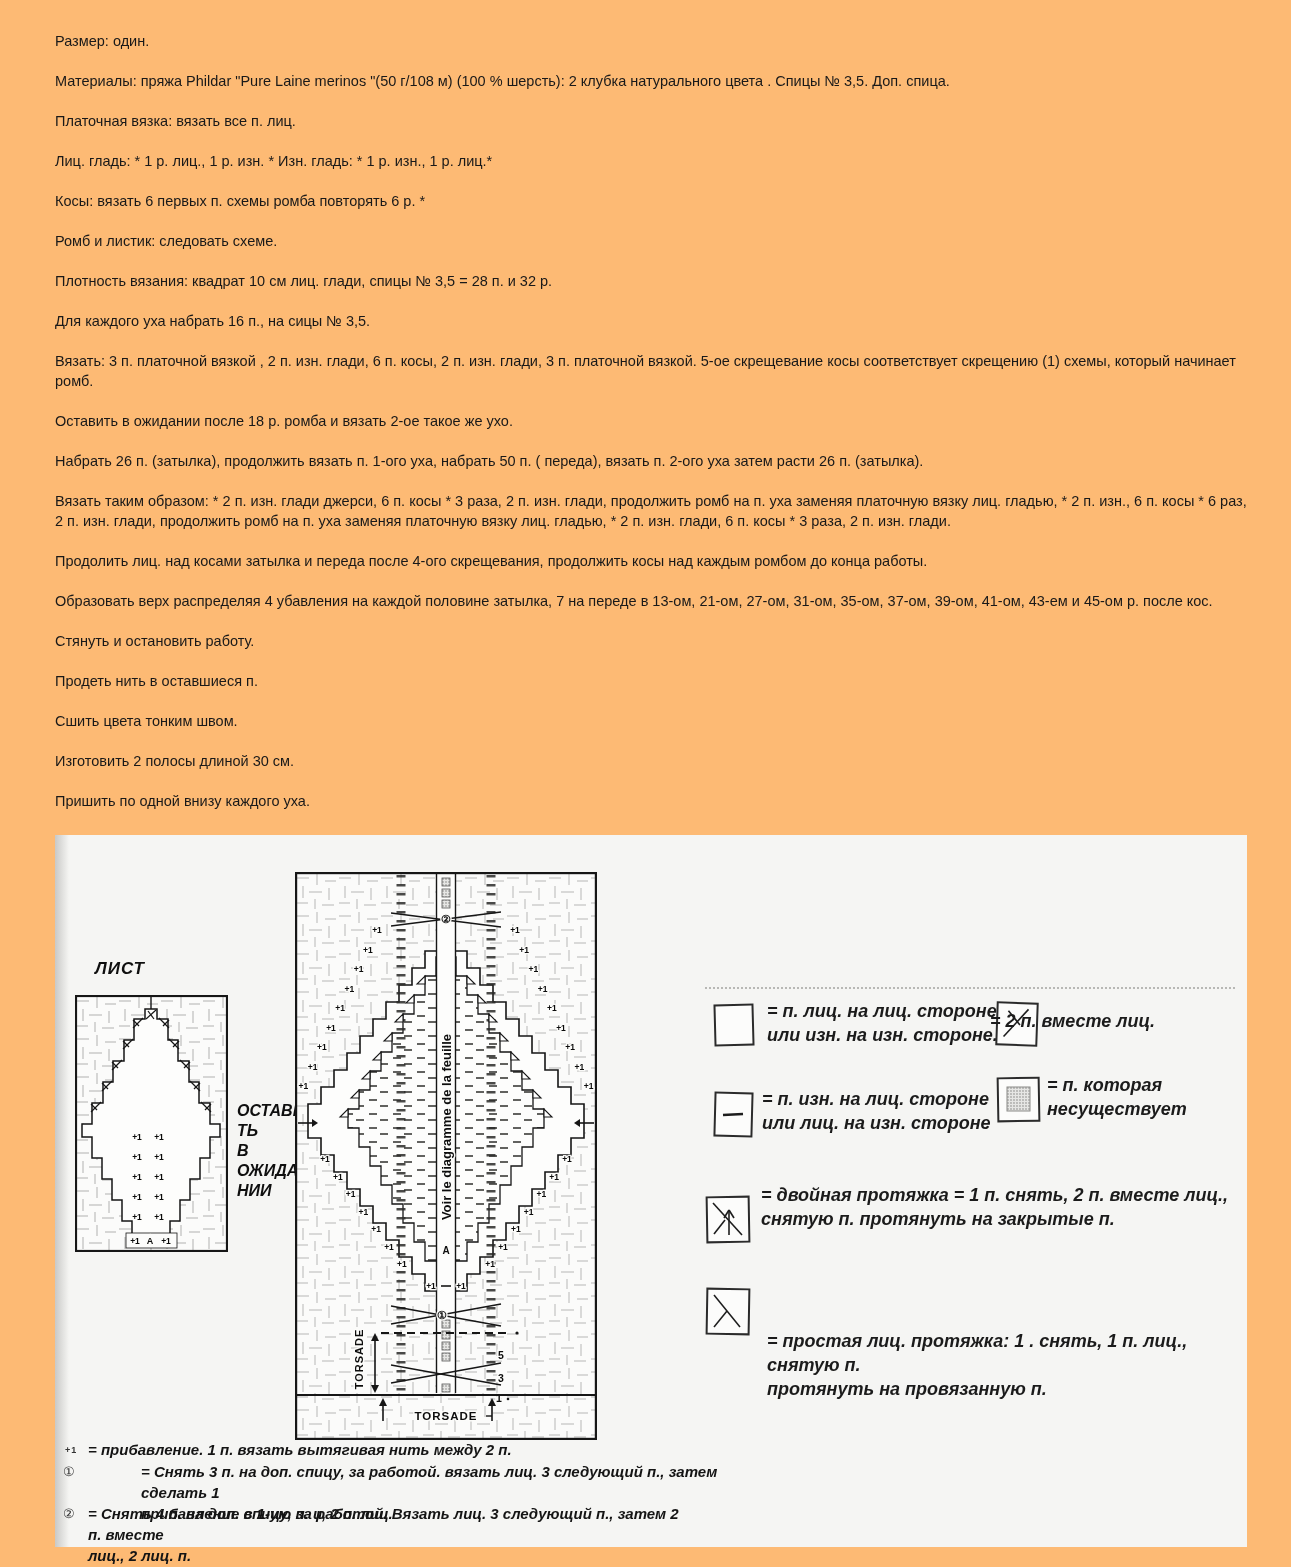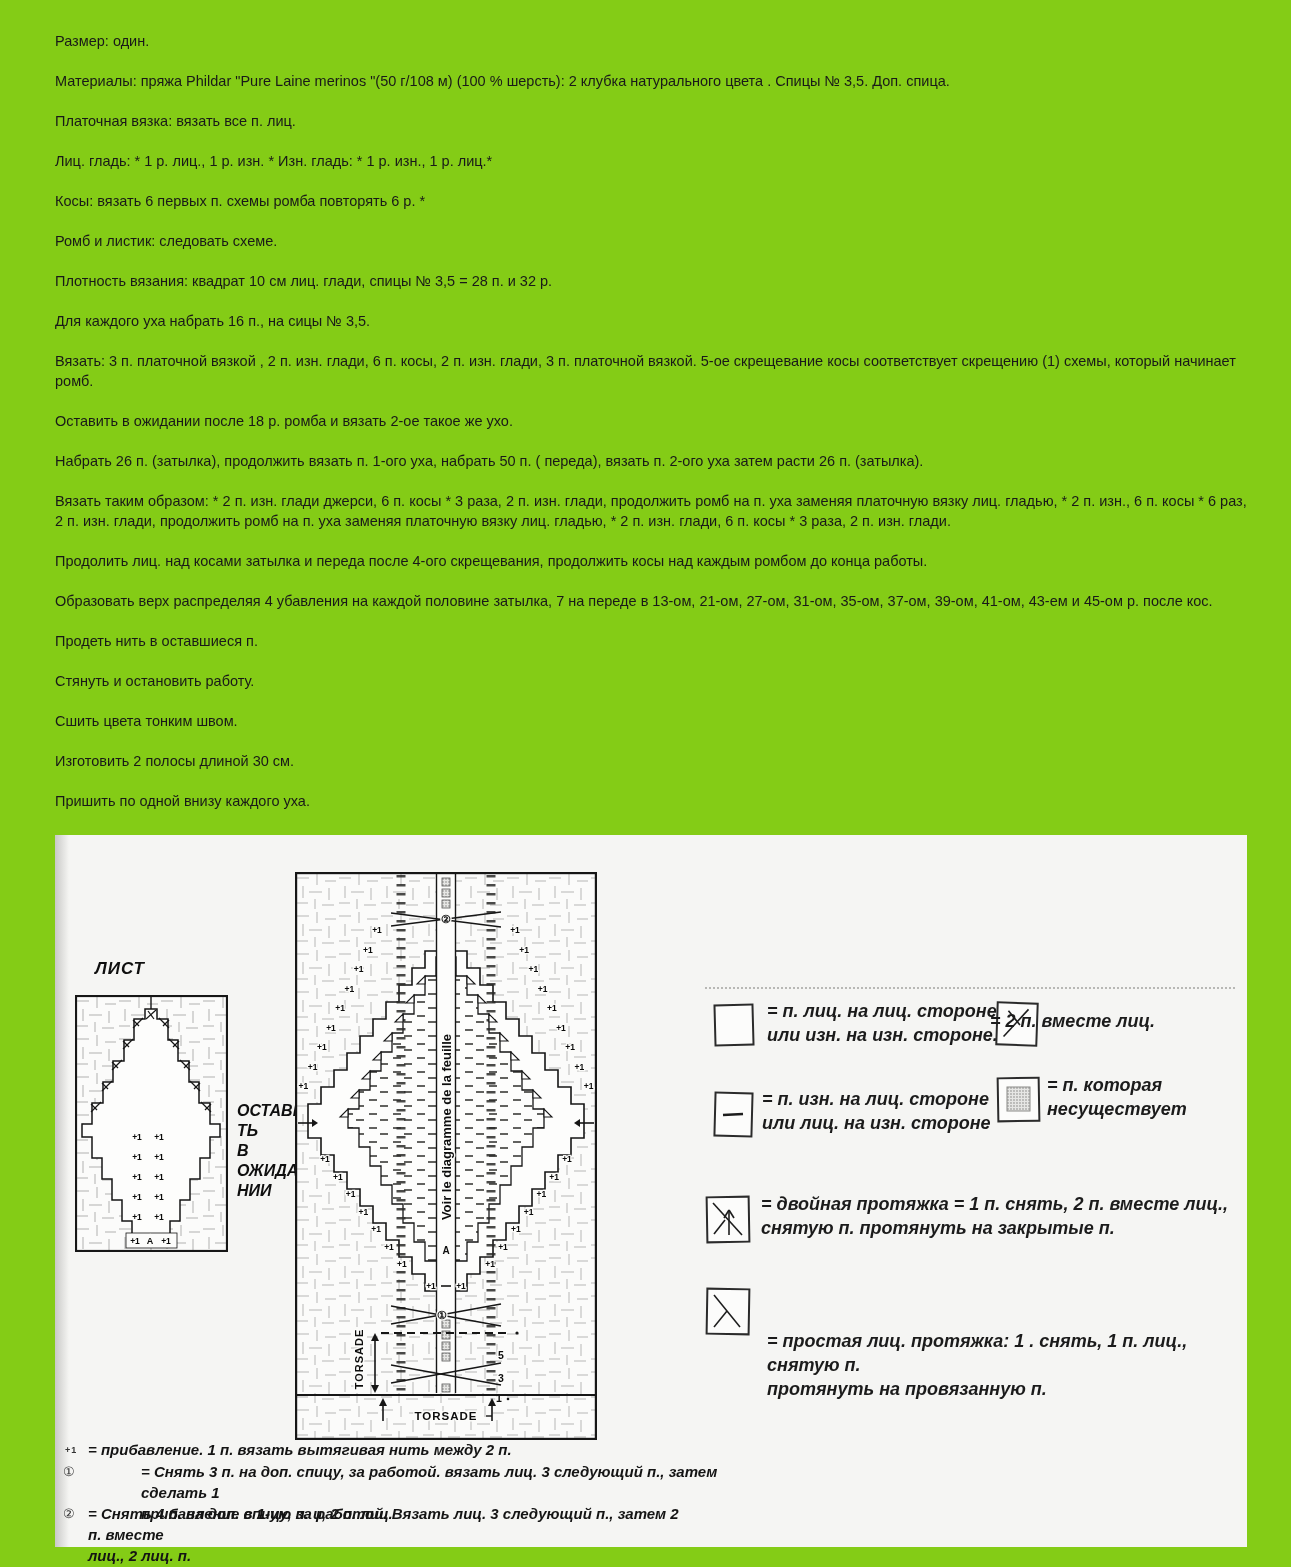--- a/index.html
+++ b/index.html
@@ -1,16 +1,16 @@
 <!DOCTYPE html>
 <html><head>
 <meta charset="utf-8">
 <style>
   html,body{margin:0;padding:0;background:#fff;}
-  .page{position:relative;width:1291px;height:1567px;background:#84cc16;
+  .page{position:relative;width:1291px;height:1567px;background:#fdba74;
         font-family:"Liberation Sans",sans-serif;overflow:hidden;}
   
   .instructions{position:absolute;left:55px;top:31px;width:1192px;color:#191919;
                 font-size:14.5px;line-height:20px;}
   .instructions p{margin:0 0 20px 0;}
   
   .scan{position:absolute;left:55px;top:835px;width:1192px;height:712px;background:#f5f5f3;}
   .scan-strip{position:absolute;left:0;top:0;width:14px;height:100%;
               background:linear-gradient(to right,#c9c9c7,rgba(245,245,243,0));}
   .leaf-title{position:absolute;left:40px;top:124px;font:italic bold 17px "Liberation Sans",sans-serif;
@@ -53,22 +53,22 @@
     <p>Косы: вязать 6 первых п. схемы ромба повторять 6 р. *</p>
     <p>Ромб и листик: следовать схеме.</p>
     <p>Плотность вязания: квадрат 10 см лиц. глади, спицы № 3,5 = 28 п. и 32 р.</p>
     <p>Для каждого уха набрать 16 п., на сицы № 3,5.</p>
     <p>Вязать: 3 п. платочной вязкой , 2 п. изн. глади, 6 п. косы, 2 п. изн. глади, 3 п. платочной вязкой. 5-ое скрещевание косы соответствует скрещению (1) схемы, который начинает ромб.</p>
     <p>Оставить в ожидании после 18 р. ромба и вязать 2-ое такое же ухо.</p>
     <p>Набрать 26 п. (затылка),  продолжить вязать п. 1-ого уха, набрать 50 п. ( переда), вязать п. 2-ого уха затем расти 26 п. (затылка).</p>
     <p>Вязать таким образом: * 2 п. изн. глади джерси, 6 п. косы * 3 раза, 2 п. изн. глади, продолжить ромб на п. уха заменяя платочную вязку лиц. гладью, * 2 п. изн., 6 п. косы * 6 раз, 2 п. изн. глади, продолжить ромб на п. уха заменяя платочную вязку лиц. гладью, * 2 п. изн. глади, 6 п. косы * 3 раза, 2 п. изн. глади.</p>
     <p>Продолить лиц. над косами затылка и переда после 4-ого скрещевания, продолжить косы над каждым ромбом до конца работы.</p>
     <p>Образовать верх распределяя 4 убавления на каждой половине затылка, 7 на переде в 13-ом, 21-ом, 27-ом, 31-ом, 35-ом, 37-ом, 39-ом, 41-ом, 43-ем и 45-ом р. после кос.</p>
+    <p>Стянуть и остановить работу.</p>
     <p>Продеть нить в оставшиеся п.</p>
-    <p>Стянуть и остановить работу.</p>
     <p>Сшить цвета тонким швом.</p>
     <p>Изготовить 2 полосы длиной 30 см.</p>
     <p>Пришить по одной внизу каждого уха.</p>
   </div>
 
   <div class="scan">
     <div class="scan-strip"></div>
 
     <div class="leaf-title">ЛИСТ</div>
 
@@ -357,21 +357,21 @@
 несуществует</div>
 
     <svg class="lg-sq" style="left:649px;top:359px;" width="50" height="52">
       <rect x="3" y="3" width="42" height="45" fill="#fcfcfb" stroke="#2b2b2b" stroke-width="2" transform="rotate(-1 24 25)"></rect>
       <line x1="9" y1="9" x2="38" y2="41" stroke="#1d1d1d" stroke-width="1.6"></line>
       <line x1="10" y1="40" x2="21" y2="26" stroke="#1d1d1d" stroke-width="1.6"></line>
       <line x1="25" y1="41" x2="25" y2="17" stroke="#1d1d1d" stroke-width="1.6"></line>
       <line x1="20" y1="24" x2="25" y2="16" stroke="#1d1d1d" stroke-width="1.6"></line>
       <line x1="30" y1="24" x2="25" y2="16" stroke="#1d1d1d" stroke-width="1.6"></line>
     </svg>
-    <div class="lg-tx" style="left:706px;top:357px;">= двойная протяжка = 1 п. снять, 2 п. вместе лиц.,
+    <div class="lg-tx" style="left:706px;top:348px;">= двойная протяжка = 1 п. снять, 2 п. вместе лиц.,
 снятую п. протянуть на закрытые п.</div>
 
     <svg class="lg-sq" style="left:649px;top:451px;" width="50" height="52">
       <rect x="3" y="3" width="42" height="45" fill="#fcfcfb" stroke="#2b2b2b" stroke-width="2" transform="rotate(1 24 25)"></rect>
       <line x1="10" y1="9" x2="36" y2="41" stroke="#1d1d1d" stroke-width="1.6"></line>
       <line x1="10" y1="41" x2="23" y2="25" stroke="#1d1d1d" stroke-width="1.6"></line>
     </svg>
     <div class="lg-tx" style="left:712px;top:449px;margin-top:45px;">= простая лиц. протяжка: 1 . снять, 1 п. лиц., снятую п.
 протянуть на провязанную п.</div>
 

